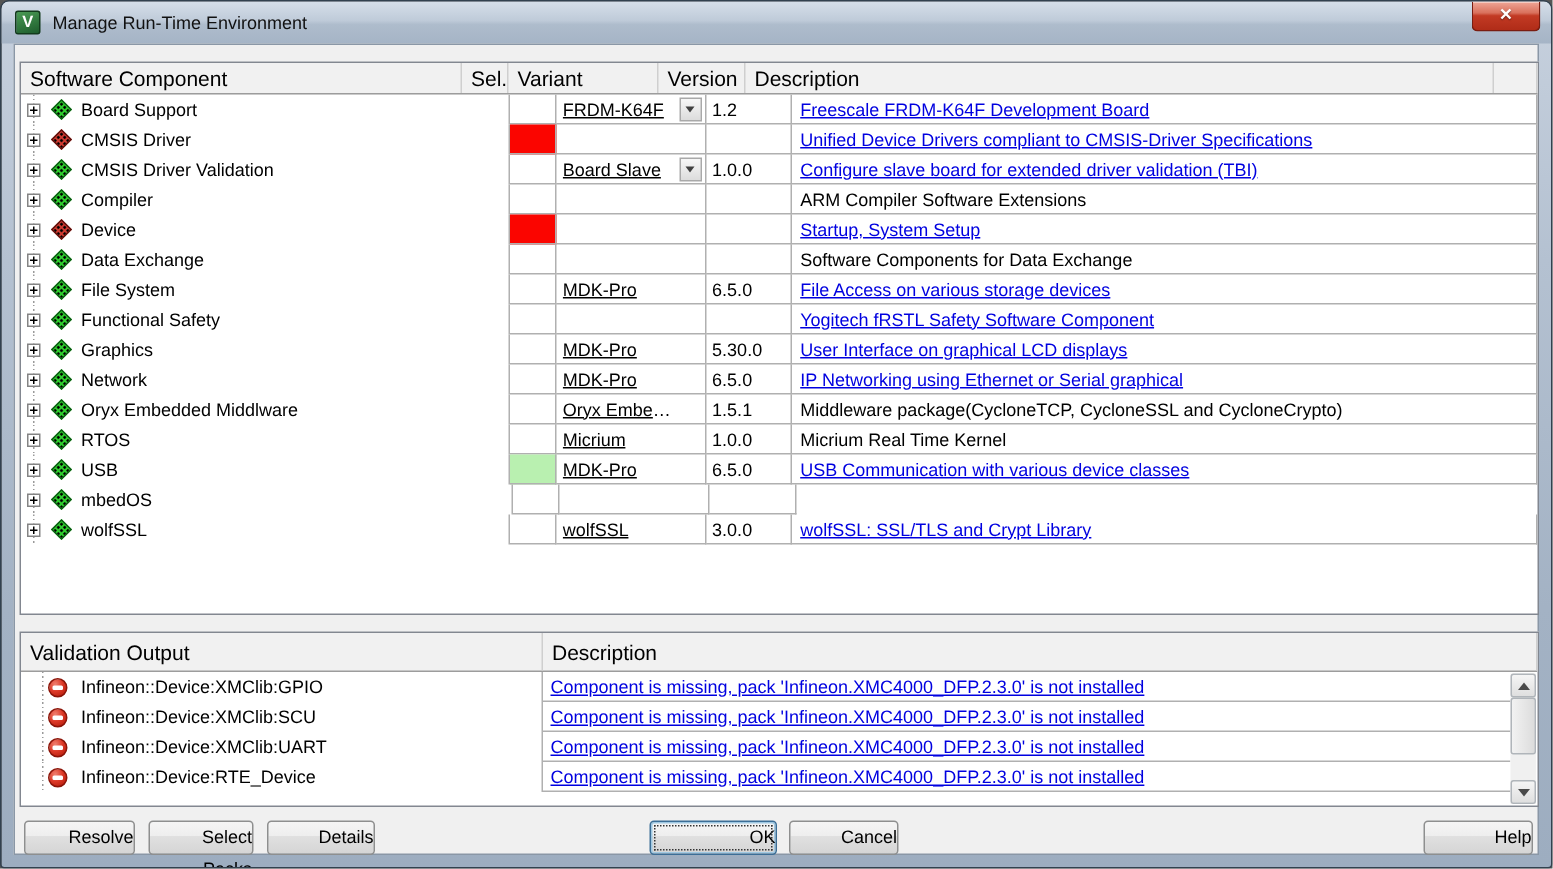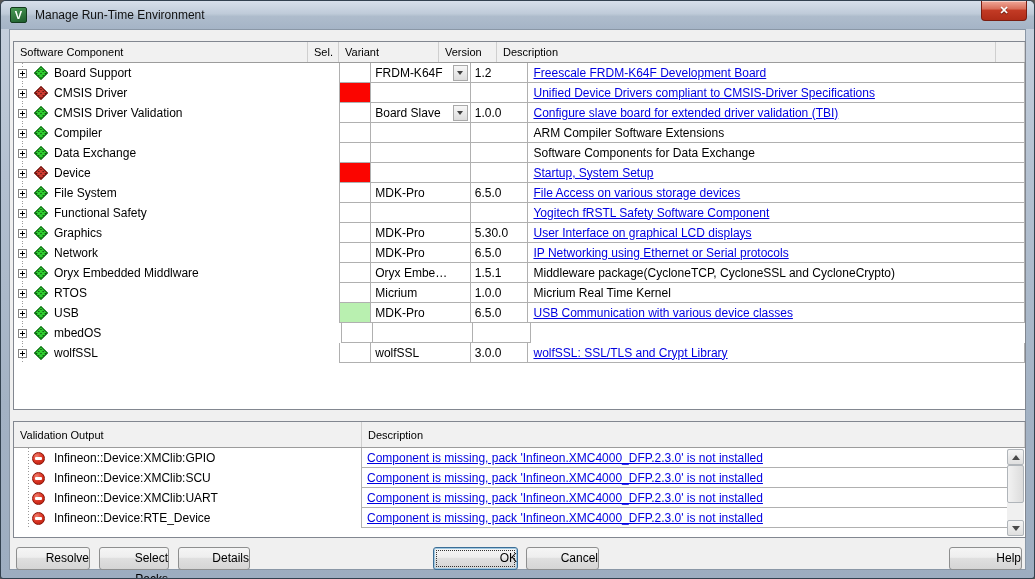--- a/index.html
+++ b/index.html
@@ -25,36 +25,36 @@
     color:#fff; font-size:11px; font-weight:bold; text-align:center; line-height:18px;
     text-shadow:0 1px 1px rgba(0,0,0,.5); box-shadow:inset 0 1px 0 rgba(255,255,255,.45); cursor:pointer;}
   .content{position:absolute; left:8px; top:28px; right:8px; bottom:8px;
     background:#f0f0f0; border:1px solid #8a97a6;}
 
   
   .panel{position:absolute; background:#fff; border:1px solid var(--panel-border);}
   .main-table{left:3px; top:11px; width:1013px; height:369px;}
   .validation{left:3px; top:391px; width:1013px; height:117px; overflow:hidden;}
 
-  .thead{display:flex; height:21px; background:var(--hdr-bg); border-bottom:1px solid #9c9c9c; font-size:11px; color:#000;}
+  .thead{display:flex; height:21px; background:var(--hdr-bg); border-bottom:1px solid #9c9c9c; font-size:14px; color:#000;}
   .thead .hcell{display:flex; align-items:center; padding-left:6px; border-right:1px solid #cfcfcf; overflow:hidden; white-space:nowrap;}
   .v-head{height:26px;}
   .rows{position:relative; overflow:hidden;}
   .main-rows{height:320px;}
   .v-rows{height:80px; margin-right:18px;}
 
   .row{display:flex; height:20px;}
   .cell{display:flex; align-items:center; font-size:12px; color:#000;
     border-right:1px solid var(--grid); border-bottom:1px solid var(--grid);
     overflow:hidden; white-space:nowrap;}
   .c-tree{width:328px; border-bottom:none; padding-left:4px;
     background:repeating-linear-gradient(to bottom,#9a9a9a 0 1px,transparent 1px 3px);
     background-size:1px 100%; background-position:8px 0; background-repeat:no-repeat;}
   .c-sel{width:31px;}
-  .c-var{width:100px; padding-left:4px;}
+  .c-var{width:100px; padding-left:4px;text-decoration:underline;}
   .c-ver{width:58px; padding-left:4px;}
   .c-desc{width:499px; padding-left:5px;}
   .c-fill{flex:1; border-right:none; border-bottom:none;}
   .h-tree{width:294px; padding-left:8px;}
   .h-sel{width:31px;}
   .h-var{width:100px;}
   .h-ver{width:58px;}
   .h-desc{width:499px;}
   .h-fill{flex:1; border-right:none;}
 
@@ -202,55 +202,55 @@
             </div>
             <div class="cell c-ver"></div>
             <div class="cell c-desc">
               <span>ARM Compiler Software Extensions</span>
             </div>
             <div class="cell c-fill"></div>
           </div>
           <div class="row">
             <div class="cell c-tree">
               <span class="plusbox"></span>
-              <span class="diamond diamond-green"></span>
-              <span class="tree-label">Data Exchange</span>
-            </div>
-            <div class="cell c-sel"></div>
-            <div class="cell c-var">
-              <span class="var-text"></span>
-
-            </div>
-            <div class="cell c-ver"></div>
-            <div class="cell c-desc">
-              <span>Software Components for Data Exchange</span>
-            </div>
-            <div class="cell c-fill"></div>
-          </div>
-          <div class="row">
-            <div class="cell c-tree">
-              <span class="plusbox"></span>
               <span class="diamond diamond-red"></span>
               <span class="tree-label">Device</span>
             </div>
             <div class="cell c-sel sel-red"></div>
             <div class="cell c-var">
               <span class="var-text"></span>
 
             </div>
             <div class="cell c-ver"></div>
             <div class="cell c-desc">
               <span class="is-true">Startup, System Setup</span>
             </div>
             <div class="cell c-fill"></div>
           </div>
           <div class="row">
             <div class="cell c-tree">
               <span class="plusbox"></span>
               <span class="diamond diamond-green"></span>
+              <span class="tree-label">Data Exchange</span>
+            </div>
+            <div class="cell c-sel"></div>
+            <div class="cell c-var">
+              <span class="var-text"></span>
+
+            </div>
+            <div class="cell c-ver"></div>
+            <div class="cell c-desc">
+              <span>Software Components for Data Exchange</span>
+            </div>
+            <div class="cell c-fill"></div>
+          </div>
+          <div class="row">
+            <div class="cell c-tree">
+              <span class="plusbox"></span>
+              <span class="diamond diamond-green"></span>
               <span class="tree-label">File System</span>
             </div>
             <div class="cell c-sel"></div>
             <div class="cell c-var">
               <span class="var-text">MDK-Pro</span>
 
             </div>
             <div class="cell c-ver">6.5.0</div>
             <div class="cell c-desc">
               <span class="is-true">File Access on various storage devices</span>
@@ -297,21 +297,21 @@
               <span class="diamond diamond-green"></span>
               <span class="tree-label">Network</span>
             </div>
             <div class="cell c-sel"></div>
             <div class="cell c-var">
               <span class="var-text">MDK-Pro</span>
 
             </div>
             <div class="cell c-ver">6.5.0</div>
             <div class="cell c-desc">
-              <span class="is-true">IP Networking using Ethernet or Serial protocols</span>
+              <span class="is-true">IP Networking using Ethernet or Serial graphical</span>
             </div>
             <div class="cell c-fill"></div>
           </div>
           <div class="row">
             <div class="cell c-tree">
               <span class="plusbox"></span>
               <span class="diamond diamond-green"></span>
               <span class="tree-label">Oryx Embedded Middlware</span>
             </div>
             <div class="cell c-sel"></div>

